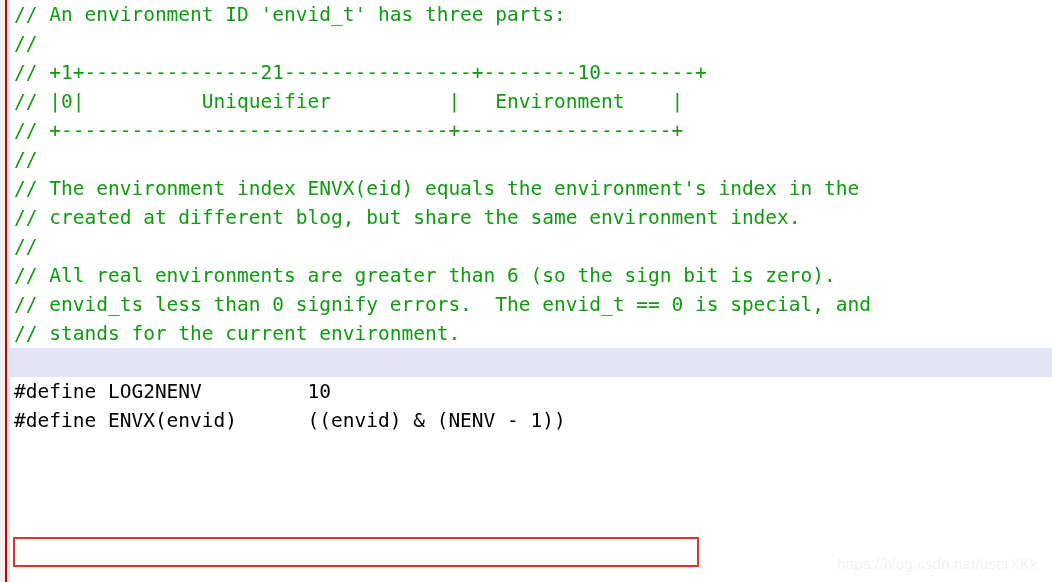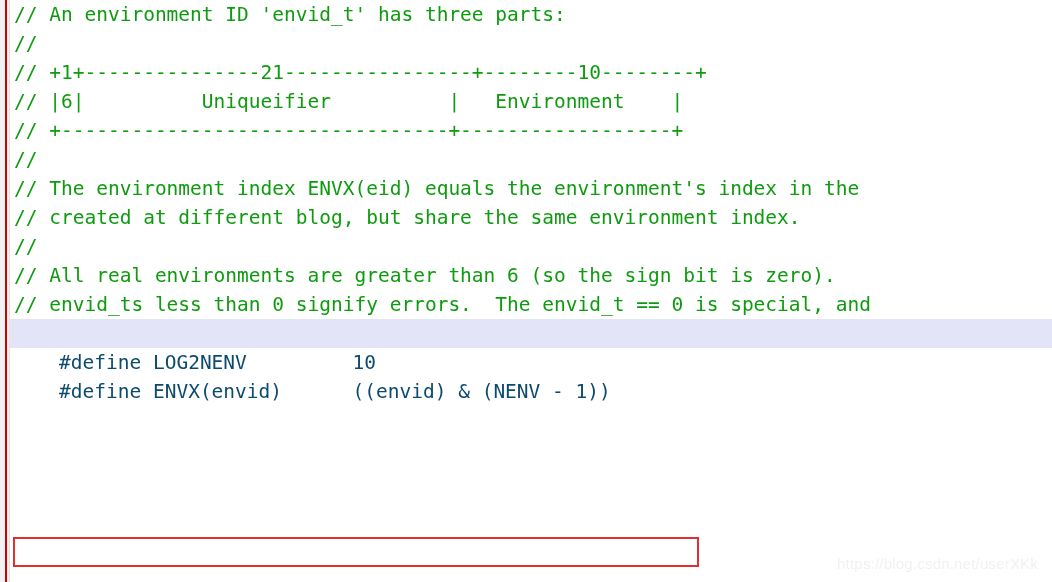--- a/index.html
+++ b/index.html
@@ -60,21 +60,21 @@
     line-height: 29px;
     font-size: 19.5px;
     letter-spacing: 0px;
     white-space: pre;
     padding-left: 14px;
     box-sizing: border-box;
     font-family: "DejaVu Sans Mono", "Liberation Mono", monospace;
   }
 
   .line.comment { color: #0f9b0f; }
-  .line.macro   { color: #0c4a6e; margin-left: 45px; }
+  .line.macro   { color: #000000; }
   .line.blank   { color: transparent; }
 
   .line.cursorline {
     background: #e4e4f8;
   }
 
   
   .annot-box {
     position: absolute;
     left: 13px;
@@ -107,28 +107,29 @@
 <div id="editor">
 
   <div class="gutter">
     <div class="gutter-rule"></div>
   </div>
 
   <div class="code-surface" id="code-surface">
       <div class="line comment">// An environment ID 'envid_t' has three parts:</div>
       <div class="line comment">//</div>
       <div class="line comment">// +1+---------------21----------------+--------10--------+</div>
-      <div class="line comment">// |6|          Uniqueifier          |   Environment    |</div>
+      <div class="line comment">// |0|          Uniqueifier          |   Environment    |</div>
       <div class="line comment">// +---------------------------------+------------------+</div>
       <div class="line comment">//</div>
       <div class="line comment">// The environment index ENVX(eid) equals the environment's index in the</div>
       <div class="line comment">// created at different blog, but share the same environment index.</div>
       <div class="line comment">//</div>
       <div class="line comment">// All real environments are greater than 6 (so the sign bit is zero).</div>
       <div class="line comment">// envid_ts less than 0 signify errors.  The envid_t == 0 is special, and</div>
+      <div class="line comment">// stands for the current environment.</div>
       <div class="line blank cursorline"> </div>
       <div class="line macro">#define LOG2NENV         10</div>
       <div class="line macro">#define ENVX(envid)      ((envid) &amp; (NENV - 1))</div>
     </div>
 
   <div class="annot-box"></div>
 
   <div class="watermark">https://blog.csdn.net/userXKk</div>
 
 </div>

